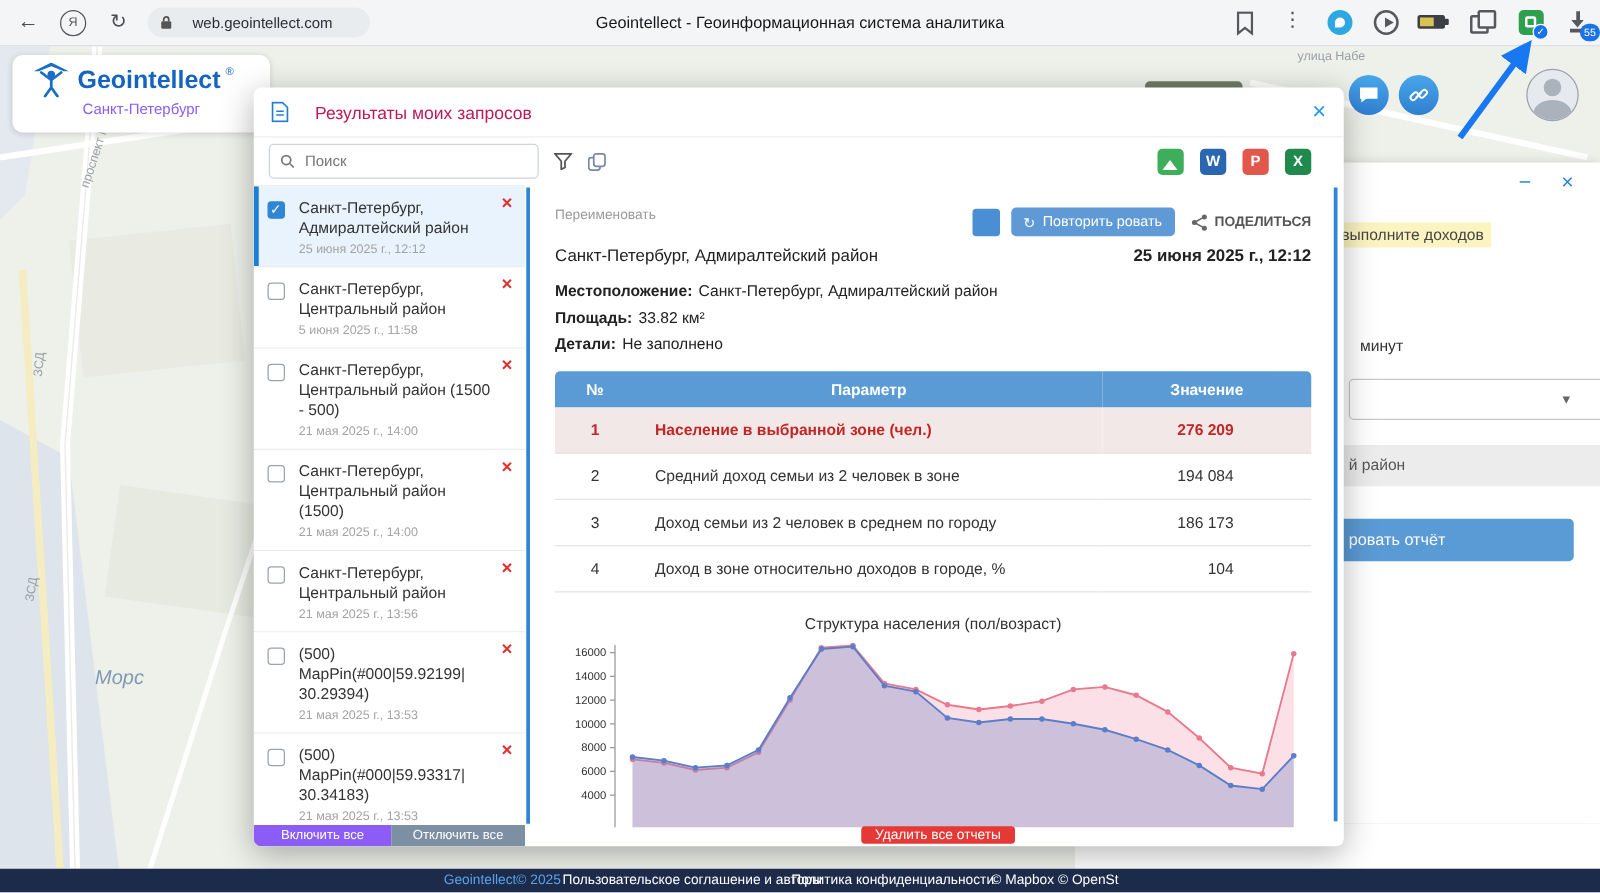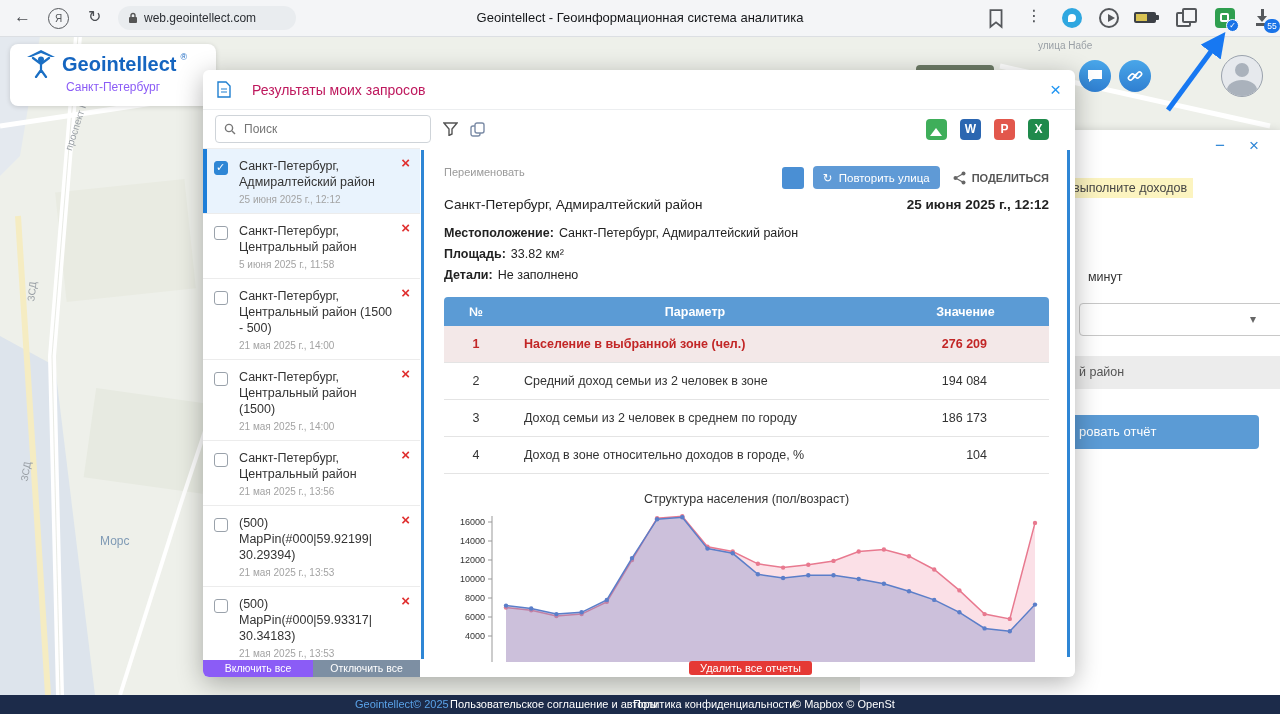--- a/index.html
+++ b/index.html
@@ -2,21 +2,21 @@
 <html><head>
 <meta charset="utf-8">
 <style>
   html,body{margin:0;padding:0;}
   body{width:1280px;height:714px;overflow:hidden;font-family:"Liberation Sans","DejaVu Sans",sans-serif;background:#eef0ea;position:relative;}
   
   .chrome{position:absolute;left:0;top:0;width:1280px;height:36px;background:#f4f5f7;border-bottom:1px solid #dcdfe3;z-index:60;}
   .chrome .back{position:absolute;left:14px;top:7px;font-size:17px;color:#4a4d52;}
   .chrome .profile-circ{position:absolute;left:48px;top:8px;width:19px;height:19px;border:1.6px solid #55585c;border-radius:50%;font-size:10px;color:#55585c;display:flex;align-items:center;justify-content:center;}
   .chrome .refresh{position:absolute;left:88px;top:7px;font-size:16px;color:#4a4d52;}
-  .addr{position:absolute;left:118px;top:6px;width:178px;height:24px;background:#e9ecef;border-radius:12px;display:flex;align-items:center;padding:0 10px;box-sizing:border-box;gap:6px;}
+  .addr{position:absolute;left:118px;top:6px;width:178px;height:24px;background:#e9ecef;border-radius:12px;display:flex;align-items:center;padding:0 10px;box-sizing:border-box;gap:16px;}
   .addr .url{font-size:12px;color:#2b2e33;}
   .chrome .tab-title{position:absolute;left:0;top:0;width:100%;height:36px;line-height:36px;text-align:center;font-size:13px;color:#15171a;pointer-events:none;}
   .ci{position:absolute;top:8px;width:20px;height:20px;}
   .bookmark-i{left:986px;top:9px;}
   .kebab{left:1026px;top:6px;font-size:16px;color:#4a4d52;width:12px;}
   .ext-blue{left:1062px;background:#2fa7e0;border-radius:50%;}
   .ext-blue::after{content:"";position:absolute;left:6px;top:6px;width:8px;height:8px;background:#fff;border-radius:50% 50% 50% 0;}
   .ext-play{left:1099px;border:2px solid #55585c;border-radius:50%;box-sizing:border-box;}
   .ext-play::after{content:"";position:absolute;left:7px;top:4px;border-left:7px solid #55585c;border-top:4.5px solid transparent;border-bottom:4.5px solid transparent;}
   .ext-batt{left:1134px;top:12px;width:22px;height:11px;background:#3c4046;border-radius:2px;}
@@ -33,21 +33,21 @@
   .ext-dl::after{content:"";position:absolute;left:4px;top:8px;border-top:6px solid #55585c;border-left:5.5px solid transparent;border-right:5.5px solid transparent;}
   .ext-dl .tray{position:absolute;left:3px;top:15px;width:13px;height:3px;background:#55585c;}
   .ext-dl .badge-num{position:absolute;right:-7px;bottom:-5px;min-width:14px;height:14px;background:#1a73e8;border-radius:8px;color:#fff;font-size:8.5px;line-height:14px;text-align:center;padding:0 1px;}
   
   .app{position:absolute;left:0;top:36px;width:1280px;height:659px;overflow:hidden;}
   .map-svg{position:absolute;left:0;top:0;z-index:0;}
   .map-label{position:absolute;font-size:10px;color:#9aa0a6;z-index:1;white-space:nowrap;}
   .ml-1{left:46px;top:78px;transform:rotate(-72deg);}
   .ml-2{left:22px;top:250px;transform:rotate(-84deg);}
   .ml-3{left:16px;top:430px;transform:rotate(-80deg);}
-  .ml-4{left:100px;top:498px;color:#7f9ab5;font-size:12px;}
+  .ml-4{left:76px;top:498px;font-style:italic;color:#7f9ab5;font-size:16px;}
   .ml-5{left:1038px;top:4px;}
   
   .logo-card{position:absolute;left:10px;top:8px;width:206px;height:62px;background:#fff;border-radius:8px;box-shadow:0 1px 5px rgba(0,0,0,.15);z-index:3;}
   .logo-row{display:flex;align-items:center;gap:4px;padding:6px 0 0 14px;}
   .logo-text{font-size:20px;font-weight:bold;color:#1565c0;}
   .logo-reg{font-size:9px;color:#1565c0;vertical-align:super;position:relative;top:-7px;}
   .logo-city{text-align:center;font-size:12px;color:#8b5cf6;margin-top:2px;}
   
   .reports-tip{position:absolute;left:916px;top:29px;background:#6d7b66;color:#fff;font-size:12px;padding:4px 16px;border-radius:4px;z-index:3;}
   .circle-btn{position:absolute;width:32px;height:32px;border-radius:50%;background:linear-gradient(#49a6e9,#2f7fd1);z-index:3;display:flex;align-items:center;justify-content:center;}
@@ -320,21 +320,21 @@
           </div>
         </div>
 
       <div class="detail">
         <div class="meta-row">
           <span class="rename">Переименовать</span>
           <div class="controls">
             <span class="sq-btn"></span>
             <span class="repeat-btn">
                 <span>↻</span>
-                <span>Повторить улица</span>
+                <span>Повторить ровать</span>
               </span>
             <span class="share">
               <svg width="13" height="14" viewBox="0 0 13 14">
                   <circle cx="10.5" cy="2.5" r="2" fill="#666"></circle>
                   <circle cx="2.5" cy="7" r="2" fill="#666"></circle>
                   <circle cx="10.5" cy="11.5" r="2" fill="#666"></circle>
                   <path d="M2.5 7l8-4.5M2.5 7l8 4.5" stroke="#666" stroke-width="1.2"></path>
                 </svg>
               <span>ПОДЕЛИТЬСЯ</span>
             </span>

